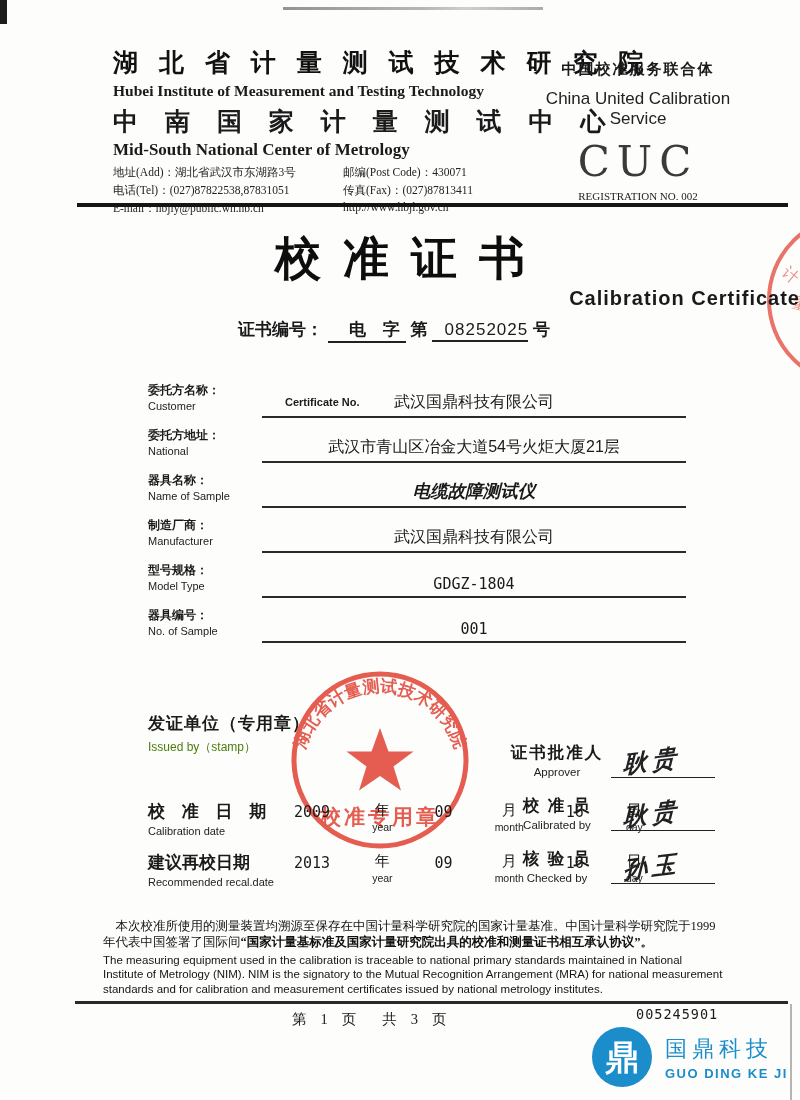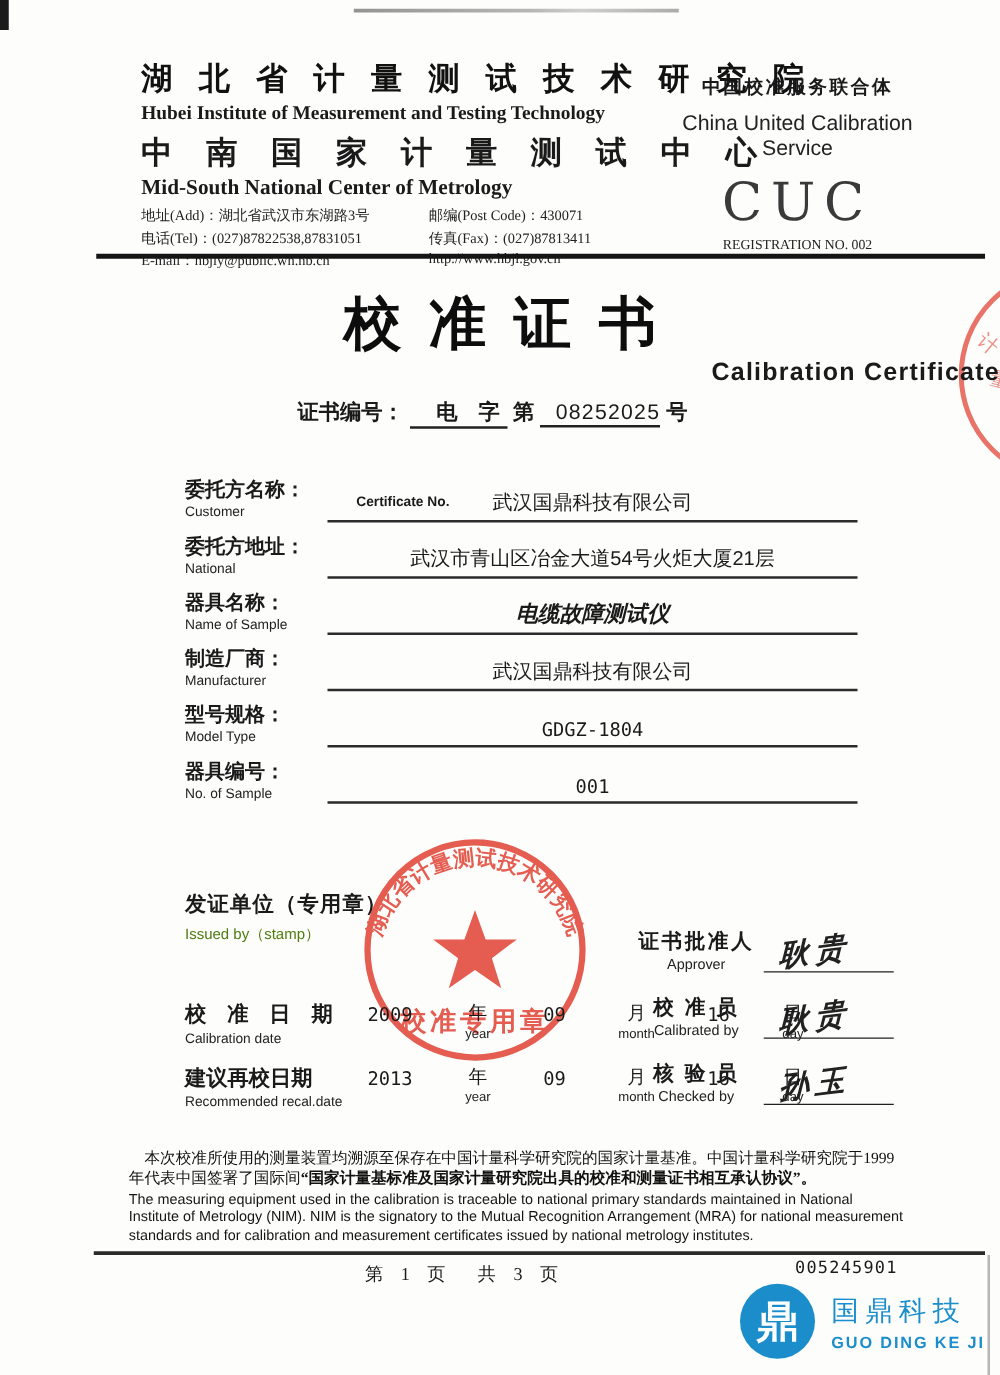--- a/index.html
+++ b/index.html
@@ -41,21 +41,21 @@
   .certno-line .seg { font-weight:600; }
   .u-seg { display:inline-block; border-bottom:2px solid #222; text-align:right; font-weight:600; }
   .u-type { min-width:78px; letter-spacing:6px; }
   .u-num { min-width:96px; font-weight:500; letter-spacing:1px; }
   .certno-en { position:absolute; left:285px; top:361px; font-size:11px; font-weight:bold;margin-top:35px; }
 
   
   .fields { position:absolute; left:148px; top:382px; width:538px; }
   .field-row { display:flex; margin-bottom:9px; }
   .field-label { width:114px; flex:none; }
-  .flabel-cn { font-size:16px; font-weight:bold; white-space:nowrap; }
+  .flabel-cn { font-size:12px; font-weight:bold; white-space:nowrap; }
   .flabel-en { font-size:11px; color:#222; margin-top:1px; white-space:nowrap; }
   .field-value { flex:1; border-bottom:2px solid #2b2b2b; display:flex; align-items:flex-end;
     justify-content:center; min-height:36px; padding-bottom:3px; font-size:16px; }
   .val-kai { font-family:"Liberation Serif", serif; font-style:italic; font-size:17.5px; font-weight:600; }
   .val-mono { font-family:"DejaVu Sans Mono", monospace; font-size:15px; }
 
   
   .issued { position:absolute; left:148px; top:712px; }
   .issued-cn { font-size:17px; font-weight:bold; letter-spacing:1px; }
   .issued-en { font-size:12px; margin-top:4px; color:#4d7c0f; }

